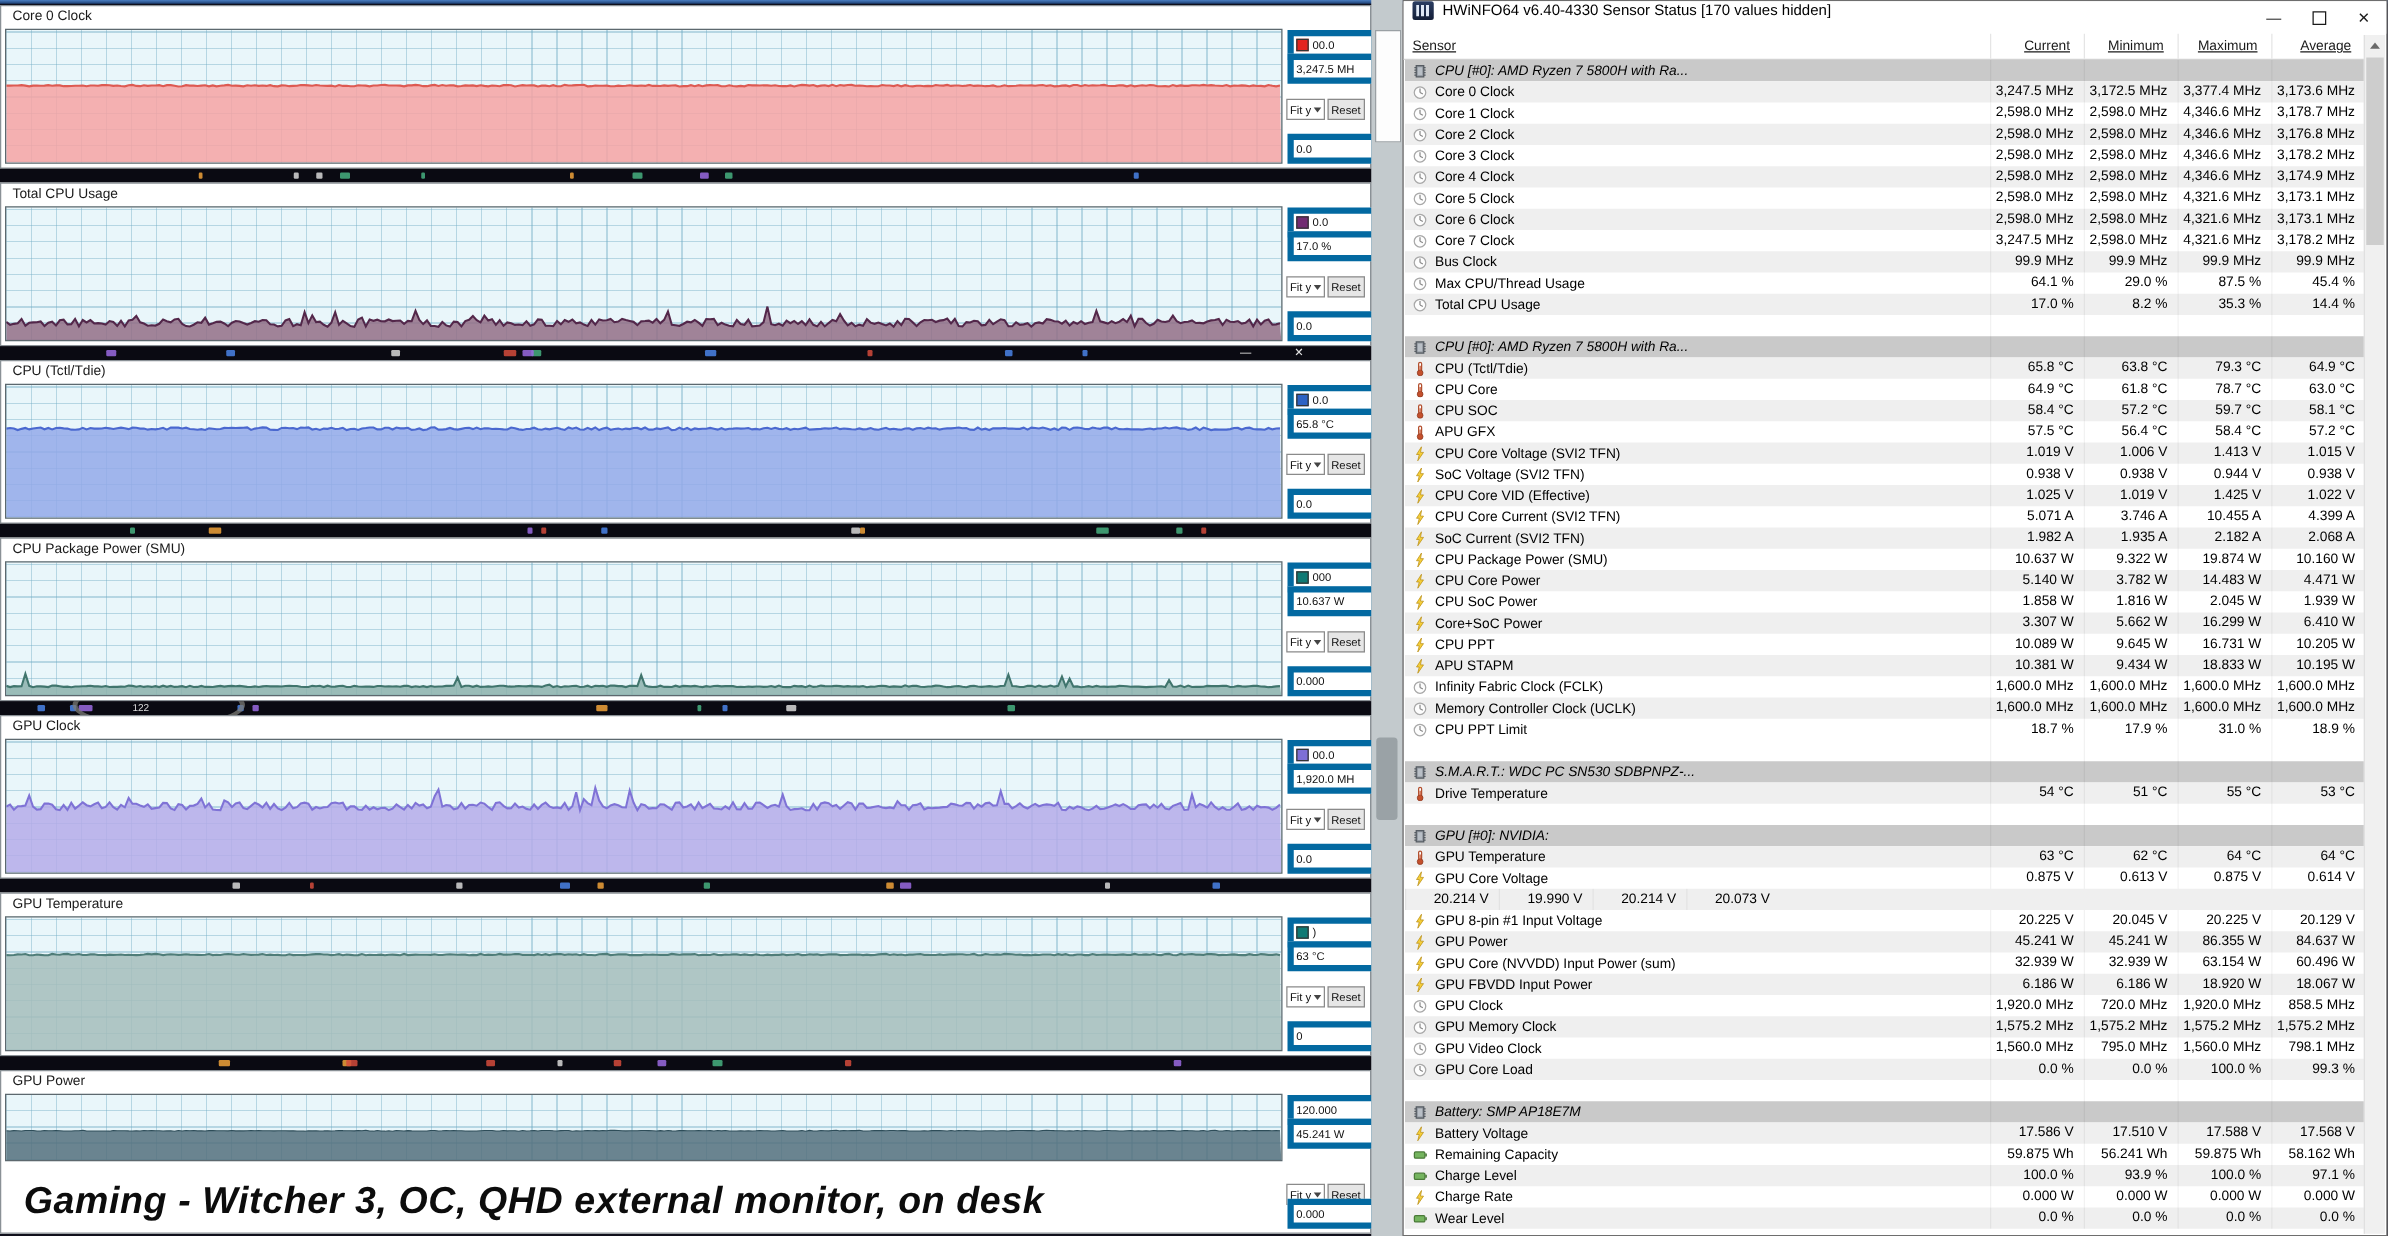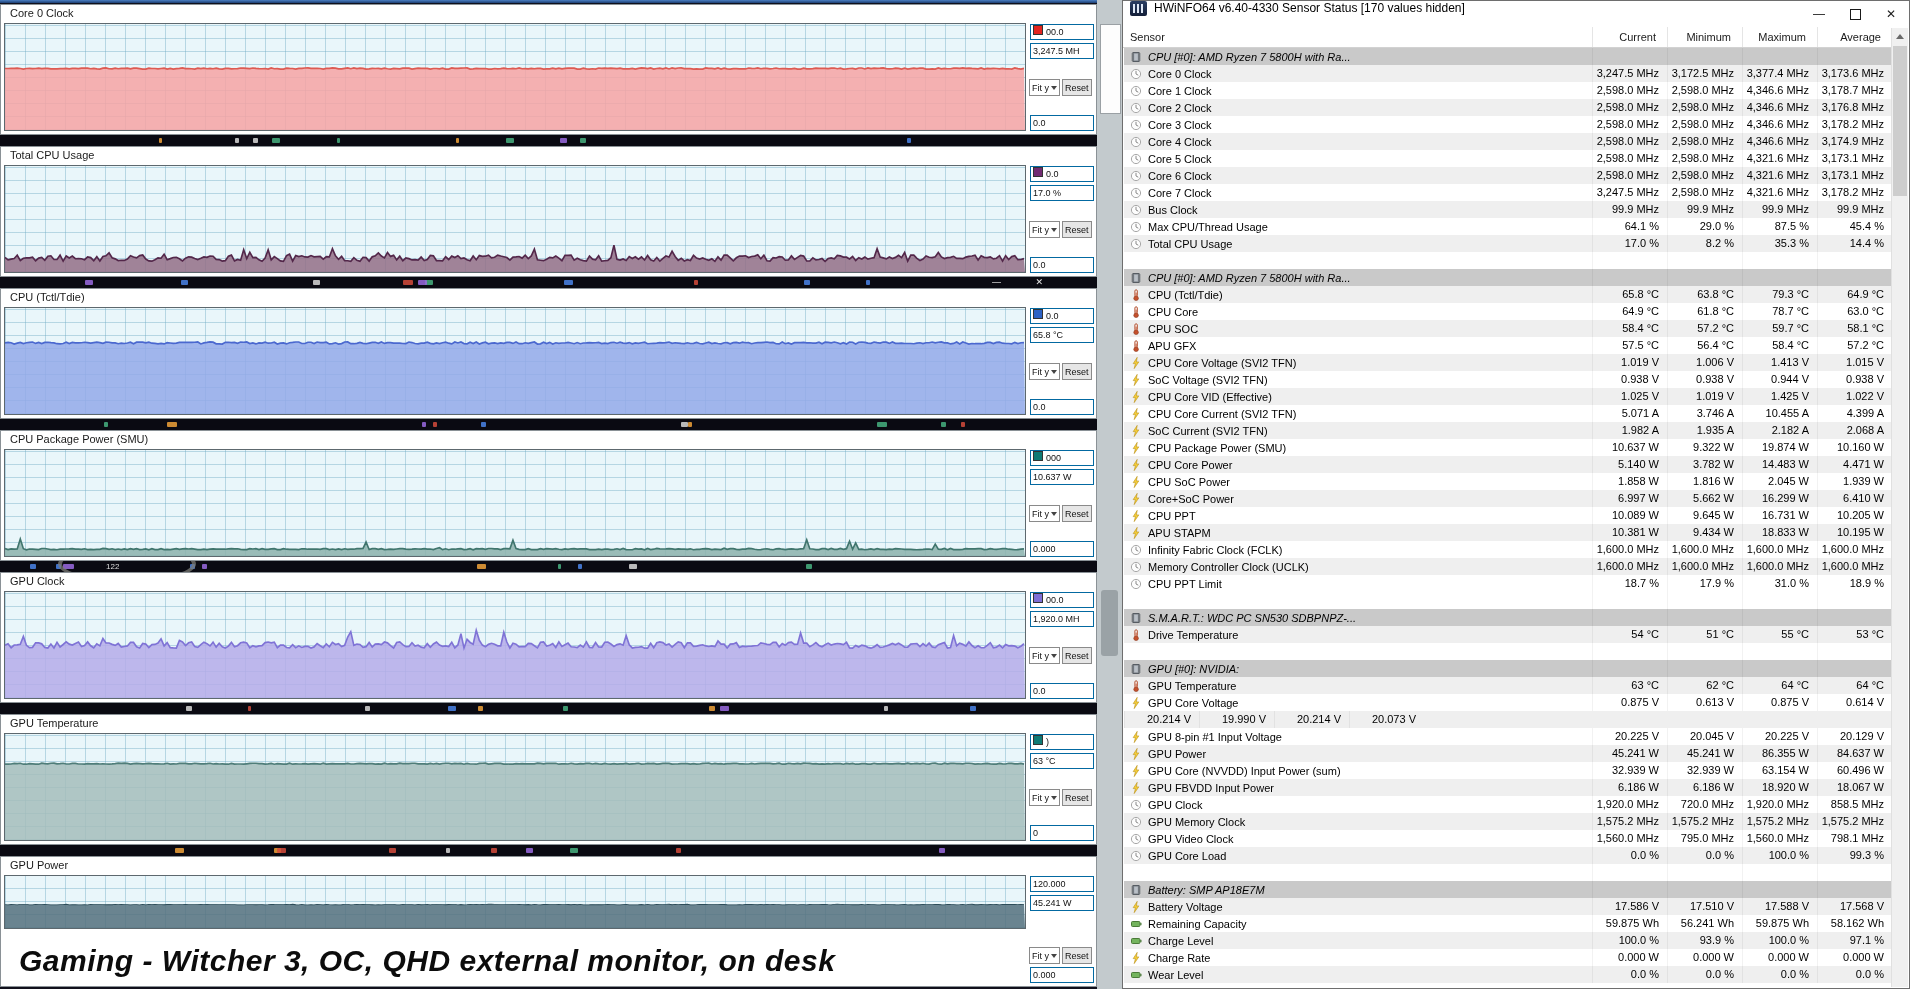--- a/index.html
+++ b/index.html
@@ -12,22 +12,22 @@
   .gtitle{height:17px;line-height:17px;font-size:11px;color:#1a1a1a;padding-left:9px;white-space:nowrap;overflow:hidden;}
   .gbody{position:absolute;left:0;top:17px;right:0;bottom:0;}
   .garea{position:absolute;left:3px;top:1px;bottom:3px;right:70px;border:1px solid #5d686e;
     background:
       repeating-linear-gradient(90deg, rgba(110,170,195,.42) 0 1px, transparent 1px 20px),
       repeating-linear-gradient(0deg, rgba(110,170,195,.42) 0 1px, transparent 1px 13px),
       #e9f6fa;}
   .garea.short{bottom:auto;height:52px;}
   .garea svg{position:absolute;left:0;top:0;width:100%;height:100%;display:block;}
   .gctrl{position:absolute;right:2px;top:1px;bottom:2px;width:66px;}
-  .gbox{position:absolute;left:2px;width:58px;height:14px;border:1px solid #0369a1;background:#fff;
-        font-size:9px;line-height:14px;padding:0 2px;display:flex;gap:3px;color:#111;
+  .gbox{position:absolute;left:2px;width:58px;height:14px;border:5px solid #0369a1;background:#fff;
+        font-size:9px;line-height:14px;padding:0 2px;display:flex;align-items:center;gap:3px;color:#111;
         overflow:hidden;white-space:nowrap;box-sizing:content-box;}
   .gbox1{top:1px;} .gbox2{top:20px;} .gbox3{bottom:1px;}
   .swatch{display:inline-block;width:8px;height:8px;border:1px solid #333;flex:none;}
   .gfit{position:absolute;left:1px;top:56px;display:flex;gap:2px;}
   .gfit.low{top:72px;}
   .gsmall{font-size:9px;height:17px;border:1px solid #8a8a8a;background:#fff;padding:0 2px;font-family:inherit;
           display:flex;align-items:center;gap:2px;color:#111;}
   .greset{background:#e6e6e6;}
   .caret{width:0;height:0;border-left:3px solid transparent;border-right:3px solid transparent;border-top:4px solid #444;display:inline-block;}
   .caption{position:absolute;left:18px;bottom:8px;font-size:30px;font-weight:bold;font-style:italic;color:#0c0c0c;letter-spacing:.5px;white-space:nowrap;}
@@ -47,21 +47,21 @@
   #hwwin{position:absolute;left:1122px;top:0;width:788px;height:989px;background:#fff;border:1px solid #6e6e6e;box-sizing:border-box;}
   .titlebar{height:26px;display:flex;background:#fff;}
   .appicon{width:17px;height:15px;margin-left:7px;background:linear-gradient(#2a3d62,#141f38);border-radius:2px;position:relative;flex:none;}
   .appicon::after{content:"";position:absolute;left:3px;right:3px;top:3px;bottom:3px;
       background:repeating-linear-gradient(90deg,#dfe8f5 0 2px,transparent 2px 4px);}
   .apptitle{font-size:12px;color:#000;margin-left:7px;flex:1;white-space:nowrap;overflow:hidden;}
   .winbtns{display:flex;height:100%;}
   .winbtn{width:36px;height:26px;display:flex;align-items:center;justify-content:center;font-size:12px;color:#1a1a1a;}
   .maxsq{width:9px;height:9px;border:1px solid #1a1a1a;}
 
-  .thead{display:flex;height:20px;border-bottom:1px solid #d2d2d2;align-items:stretch;font-size:11px;color:#1a1a1a;background:#fff;margin-right:17px;}
+  .thead{display:flex;height:20px;border-bottom:1px solid #d2d2d2;align-items:stretch;font-size:11px;color:#1a1a1a;background:#fff;margin-right:17px;text-decoration:underline;}
   .th{box-sizing:border-box;line-height:20px;}
   .th.sensor{flex:1;padding-left:7px;}
   .th.val{width:75px;text-align:right;padding-right:11px;border-left:1px solid #e5e5e5;}
 
   #tbody{position:absolute;top:47px;bottom:0;left:1px;right:17px;overflow:hidden;font-size:11px;color:#000;}
   .trow{display:flex;height:17px;align-items:center;}
   .trow.shade{background:#efefef;}
   .trow.section{background:#c9c9c9;font-style:italic;}
   .td{box-sizing:border-box;}
   .td.sensor{flex:1;display:flex;align-items:center;gap:6px;padding-left:5px;overflow:hidden;white-space:nowrap;height:100%;}
@@ -745,21 +745,21 @@
       </div>
       <div class="trow data shade">
         <div class="td sensor">
           <span class="ricon">
             <svg viewBox="0 0 12 12" width="12" height="12">
               <polygon points="7.2,0.4 3.2,6.6 5.4,6.6 4.2,11.6 8.8,4.9 6.4,4.9" fill="#f6cf39" stroke="#b98f15" stroke-width="0.6"></polygon>
             </svg>
           </span>
           <span class="rlab">Core+SoC Power</span>
         </div>
-        <div class="td val">6.997 W</div>
+        <div class="td val">3.307 W</div>
         <div class="td val">5.662 W</div>
         <div class="td val">16.299 W</div>
         <div class="td val">6.410 W</div>
       </div>
       <div class="trow data">
         <div class="td sensor">
           <span class="ricon">
             <svg viewBox="0 0 12 12" width="12" height="12">
               <polygon points="7.2,0.4 3.2,6.6 5.4,6.6 4.2,11.6 8.8,4.9 6.4,4.9" fill="#f6cf39" stroke="#b98f15" stroke-width="0.6"></polygon>
             </svg>

